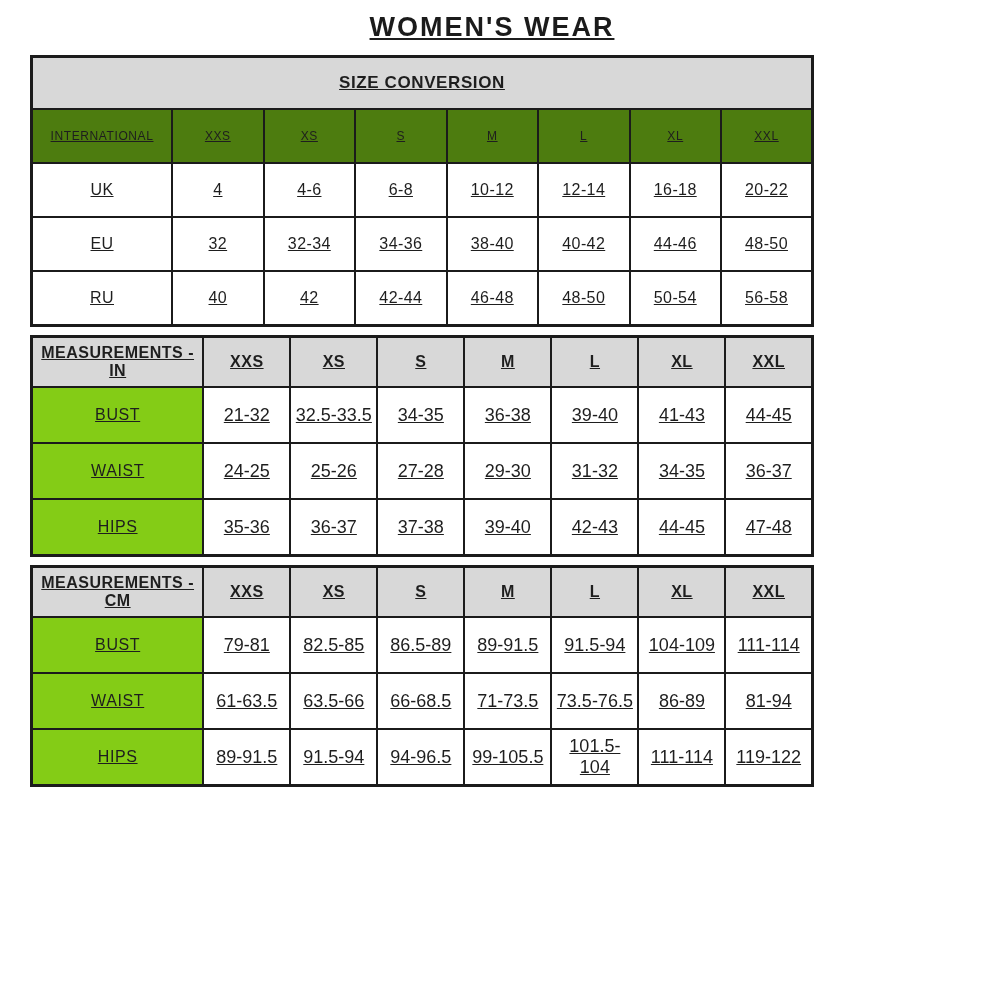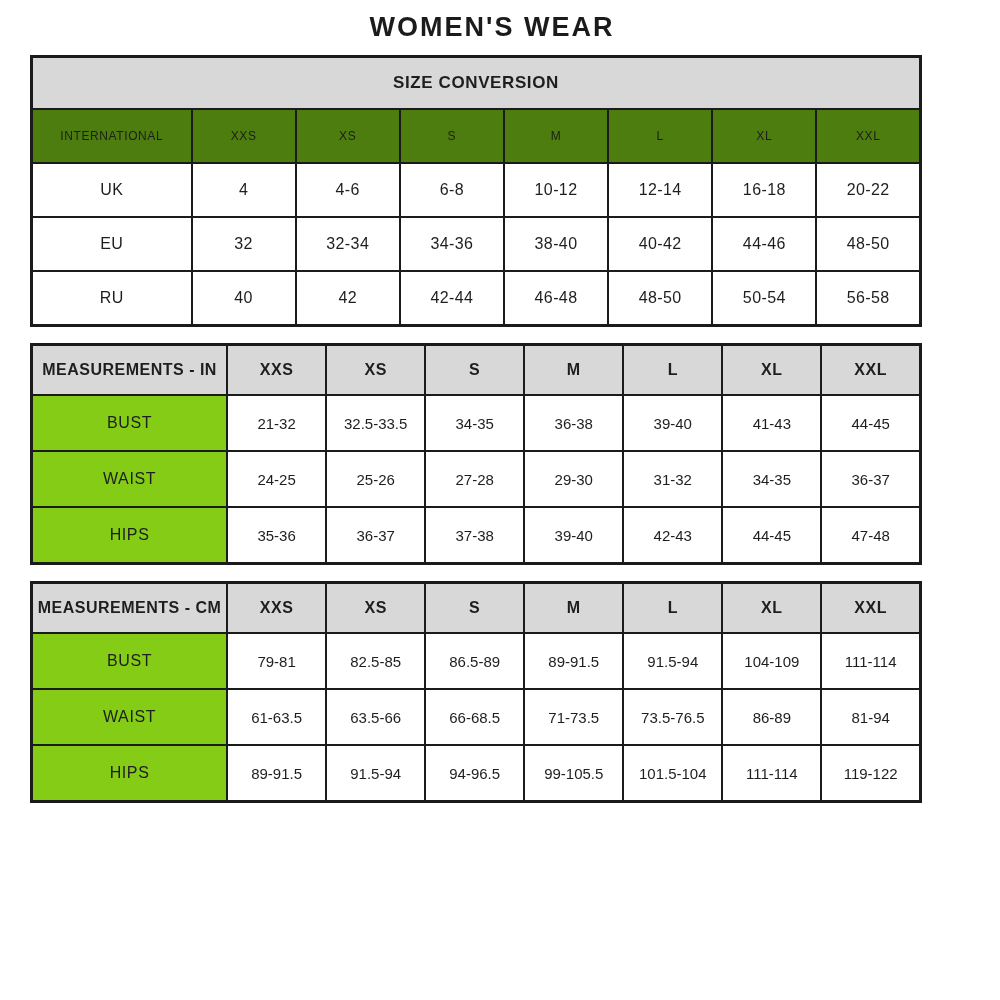--- a/index.html
+++ b/index.html
@@ -8,35 +8,36 @@
     background: #ffffff;
     width: 1000px;
     font-family: "Liberation Sans", sans-serif;
     color: #1e1e1e;
   }
   .page {
     width: 1000px;
     height: 1000px;
     box-sizing: border-box;
     padding: 8px 46px 14px 30px;
+    text-decoration: underline;
   }
   h1.page-title {
     margin: 4px 0 12px 0;
     text-align: center;
     font-size: 27px;
     font-weight: 700;
     letter-spacing: 2px;
     color: #1b1b1b;
   }
   table.tbl {
-    width: 892px;
+    width: 784px;
     border-collapse: collapse;
     table-layout: fixed;
     border: 3px solid #1b1b1b;
-    margin-bottom: 16px;
+    margin-bottom: 8px;
   }
   table.tbl th, table.tbl td {
     border: 2px solid #1b1b1b;
     text-align: center;
     vertical-align: middle;
     padding: 0 2px;
     overflow: hidden;
   }
   
   .conv th.title-cell {
@@ -72,21 +73,21 @@
   .meas tr.data-row th {
     background: #84cc16;
     height: 54px;
     font-size: 16px;
     font-weight: 500;
     letter-spacing: 0.6px;
   }
   .meas tr.data-row td {
     background: #ffffff;
     height: 54px;
-    font-size: 15px;
+    font-size: 18px;
     font-weight: 400;
     letter-spacing: 0px;
   }
 </style>
 </head>
 <body>
 
 <div class="page">
   <h1 class="page-title">WOMEN'S WEAR</h1>
 

